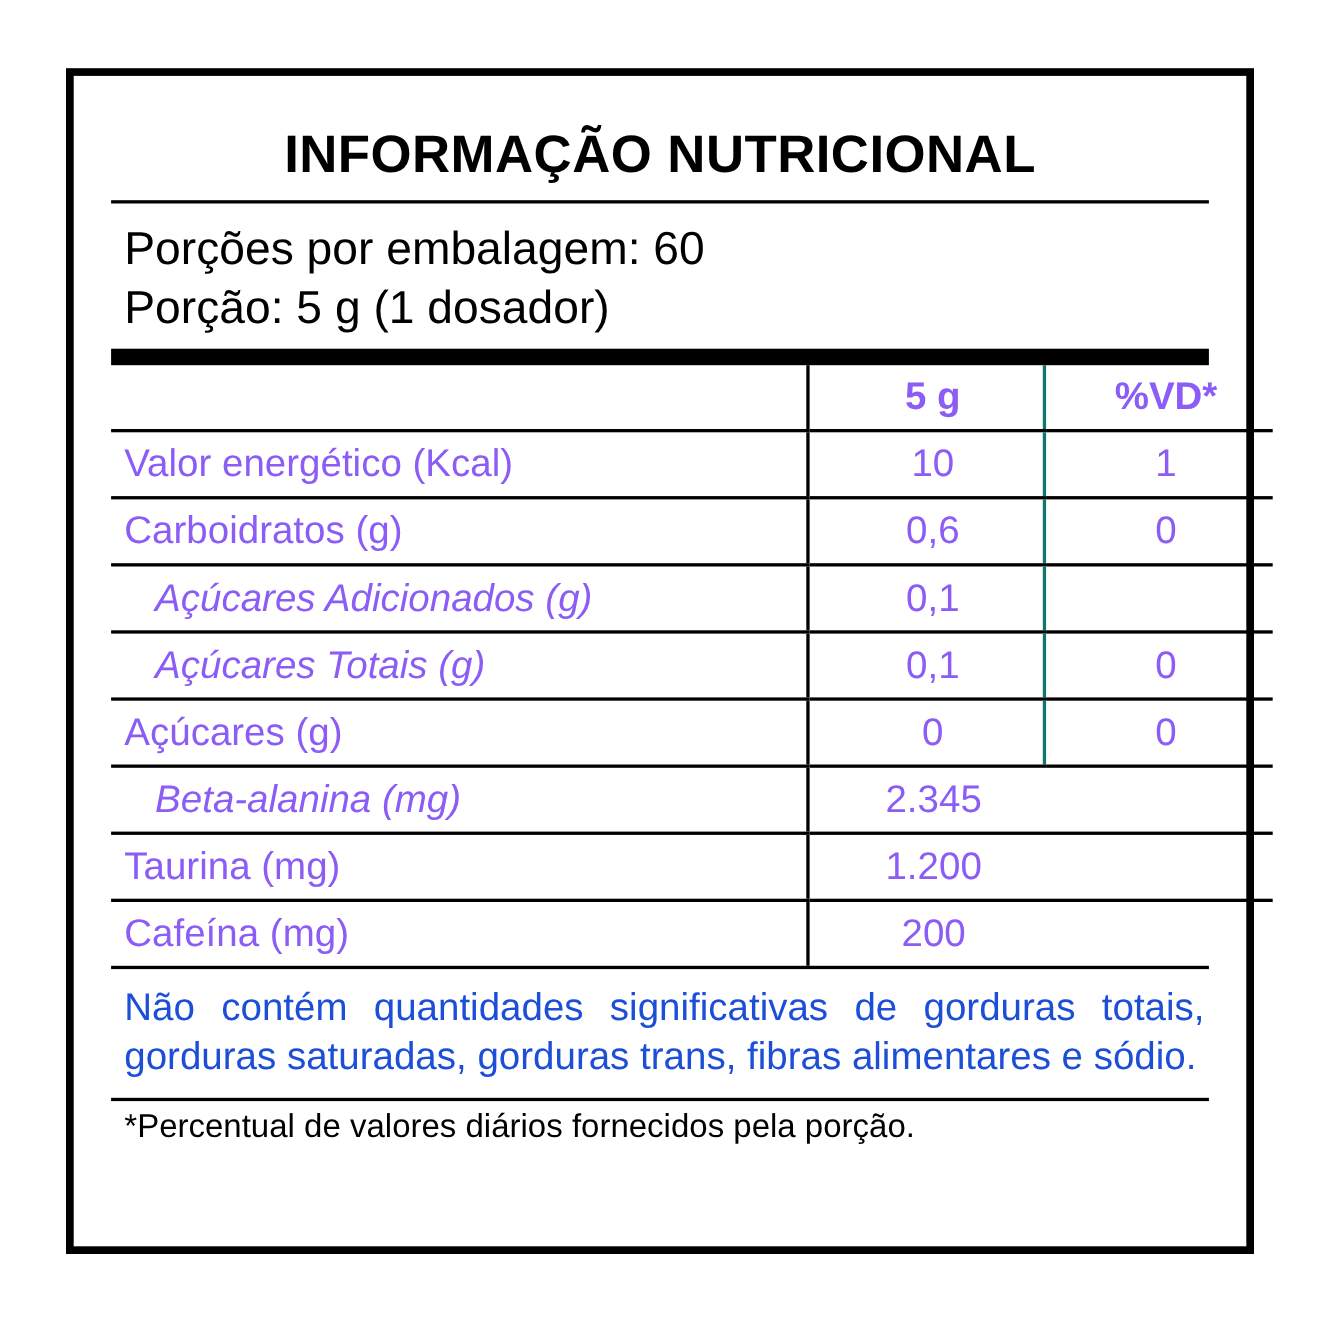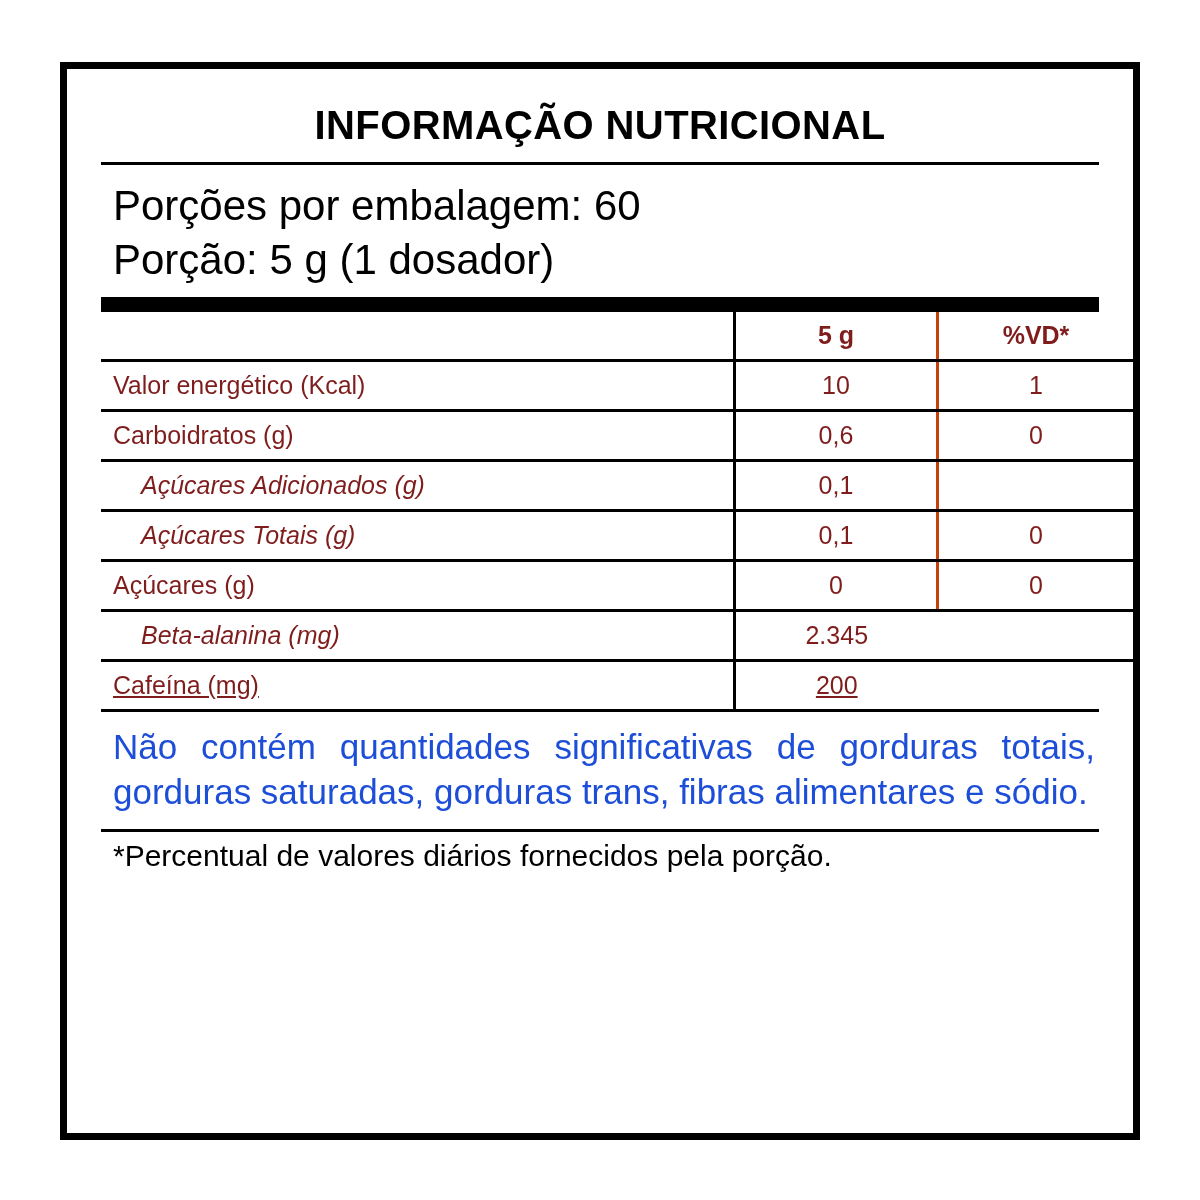--- a/index.html
+++ b/index.html
@@ -27,25 +27,25 @@
     width: 1080px;
     height: 1078px;
     border: 7px solid #000000;
     background: #ffffff;
     box-sizing: border-box;
     padding: 0 34px;
   }
 
   .title {
     text-align: center;
-    font-size: 40px;
+    font-size: 48px;
     font-weight: bold;
     letter-spacing: 0.4px;
     color: #000;
-    padding-top: 34px;
+    padding-top: 44px;
     padding-bottom: 14px;
   }
 
   .rule-thin {
     border-top: 3px solid #000;
     width: 100%;
   }
 
   .rule-thick {
     border-top: 15px solid #000;
@@ -62,35 +62,34 @@
     color: #000;
   }
 
   table.nutri {
     width: 100%;
     border-collapse: collapse;
     table-layout: fixed;
   }
 
   table.nutri td {
-    font-size: 25px;
-    color: #7f1d1d;
-    padding: 9px 0 9px 0;
+    font-size: 35px;
+    color: #8b5cf6;
+    padding: 9px 0 9px 12px;
     border-bottom: 3px solid #000;
     vertical-align: middle;
   }
 
   table.nutri tr:last-child td {
     border-bottom: none;
-    text-decoration: underline;
   }
 
   .col-name { width: 620px; padding-left: 12px !important; text-align: left; }
   .col-val  { width: 200px; text-align: center; border-left: 3px solid #000; }
-  .col-dv   { width: 194px; text-align: center; border-left: 3px solid #c2410c; }
+  .col-dv   { width: 194px; text-align: center; border-left: 3px solid #0f766e; }
 
   .hdr td {
     font-weight: bold;
     font-size: 36px;
     padding-top: 12px;
     padding-bottom: 12px;
   }
   .hdr .col-name { border-left: none; }
 
   .indent { padding-left: 40px !important; font-style: italic; }
@@ -167,20 +166,25 @@
           <td class="col-val">0</td>
           <td class="col-dv">0</td>
         </tr>
 
         <tr>
           <td class="col-name indent">Beta-alanina (mg)</td>
           <td class="col-val">2.345</td>
           <td class="col-dv no-left"></td>
         </tr>
 
+        <tr>
+          <td class="col-name">Taurina (mg)</td>
+          <td class="col-val">1.200</td>
+          <td class="col-dv no-left"></td>
+        </tr>
 
         <tr>
           <td class="col-name">Cafeína (mg)</td>
           <td class="col-val">200</td>
           <td class="col-dv no-left"></td>
         </tr>
       </tbody>
     </table>
 
     <div class="rule-thin"></div>

